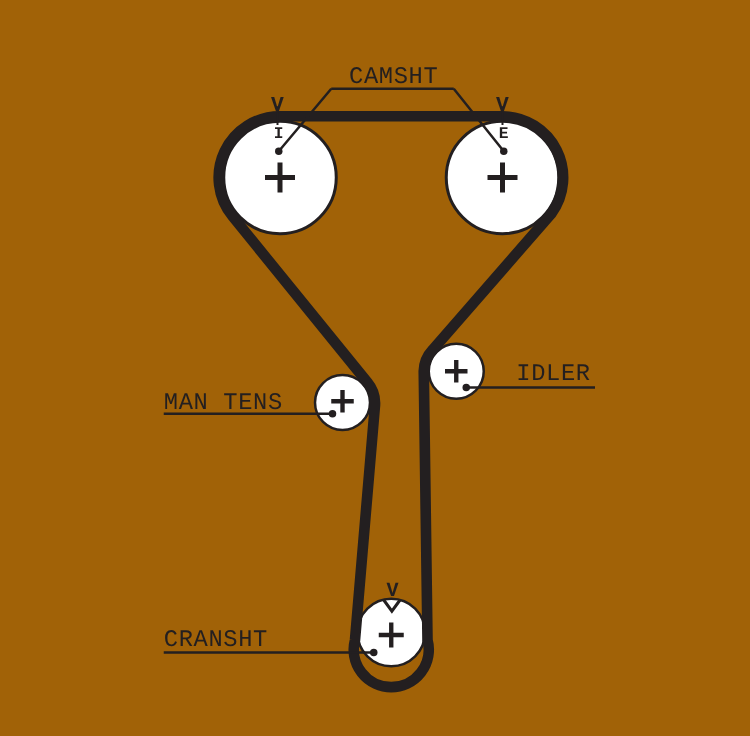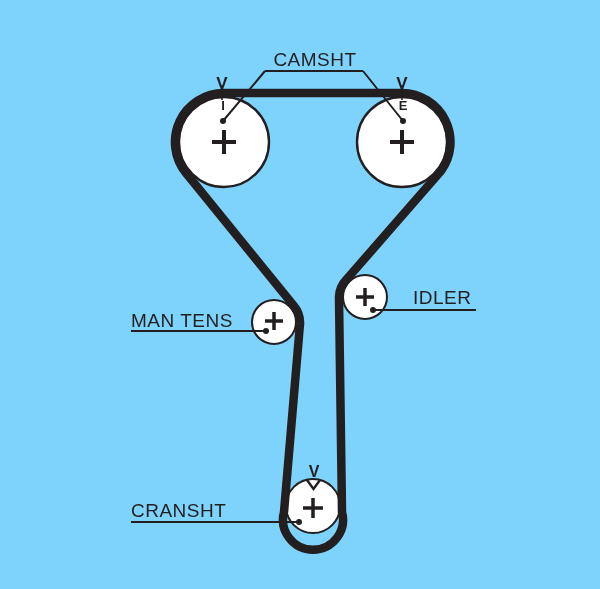--- a/index.html
+++ b/index.html
@@ -1,21 +1,21 @@
 <!DOCTYPE html>
 <html><head>
 <meta charset="utf-8">
 <style>
   html, body { margin: 0; padding: 0; background: #ffffff; }
   .stage {
     position: relative;
     width: 600px;
     height: 589px;
-    background: #7dd3fc;
-    font-family: Liberation Sans, sans-serif;
+    background: #a16207;
+    font-family: Liberation Mono, monospace;
     overflow: hidden;
   }
   svg text { fill: #231f20; }
   .lbl    { font-size: 19px; letter-spacing: 0.5px; font-weight: 400; }
   .mark-v { font-size: 17px; font-weight: 700; }
   .mark-id{ font-size: 13px; font-weight: 700; }
   .crank-v{ font-size: 16px; font-weight: 700; }
 </style>
 </head>
 <body>

